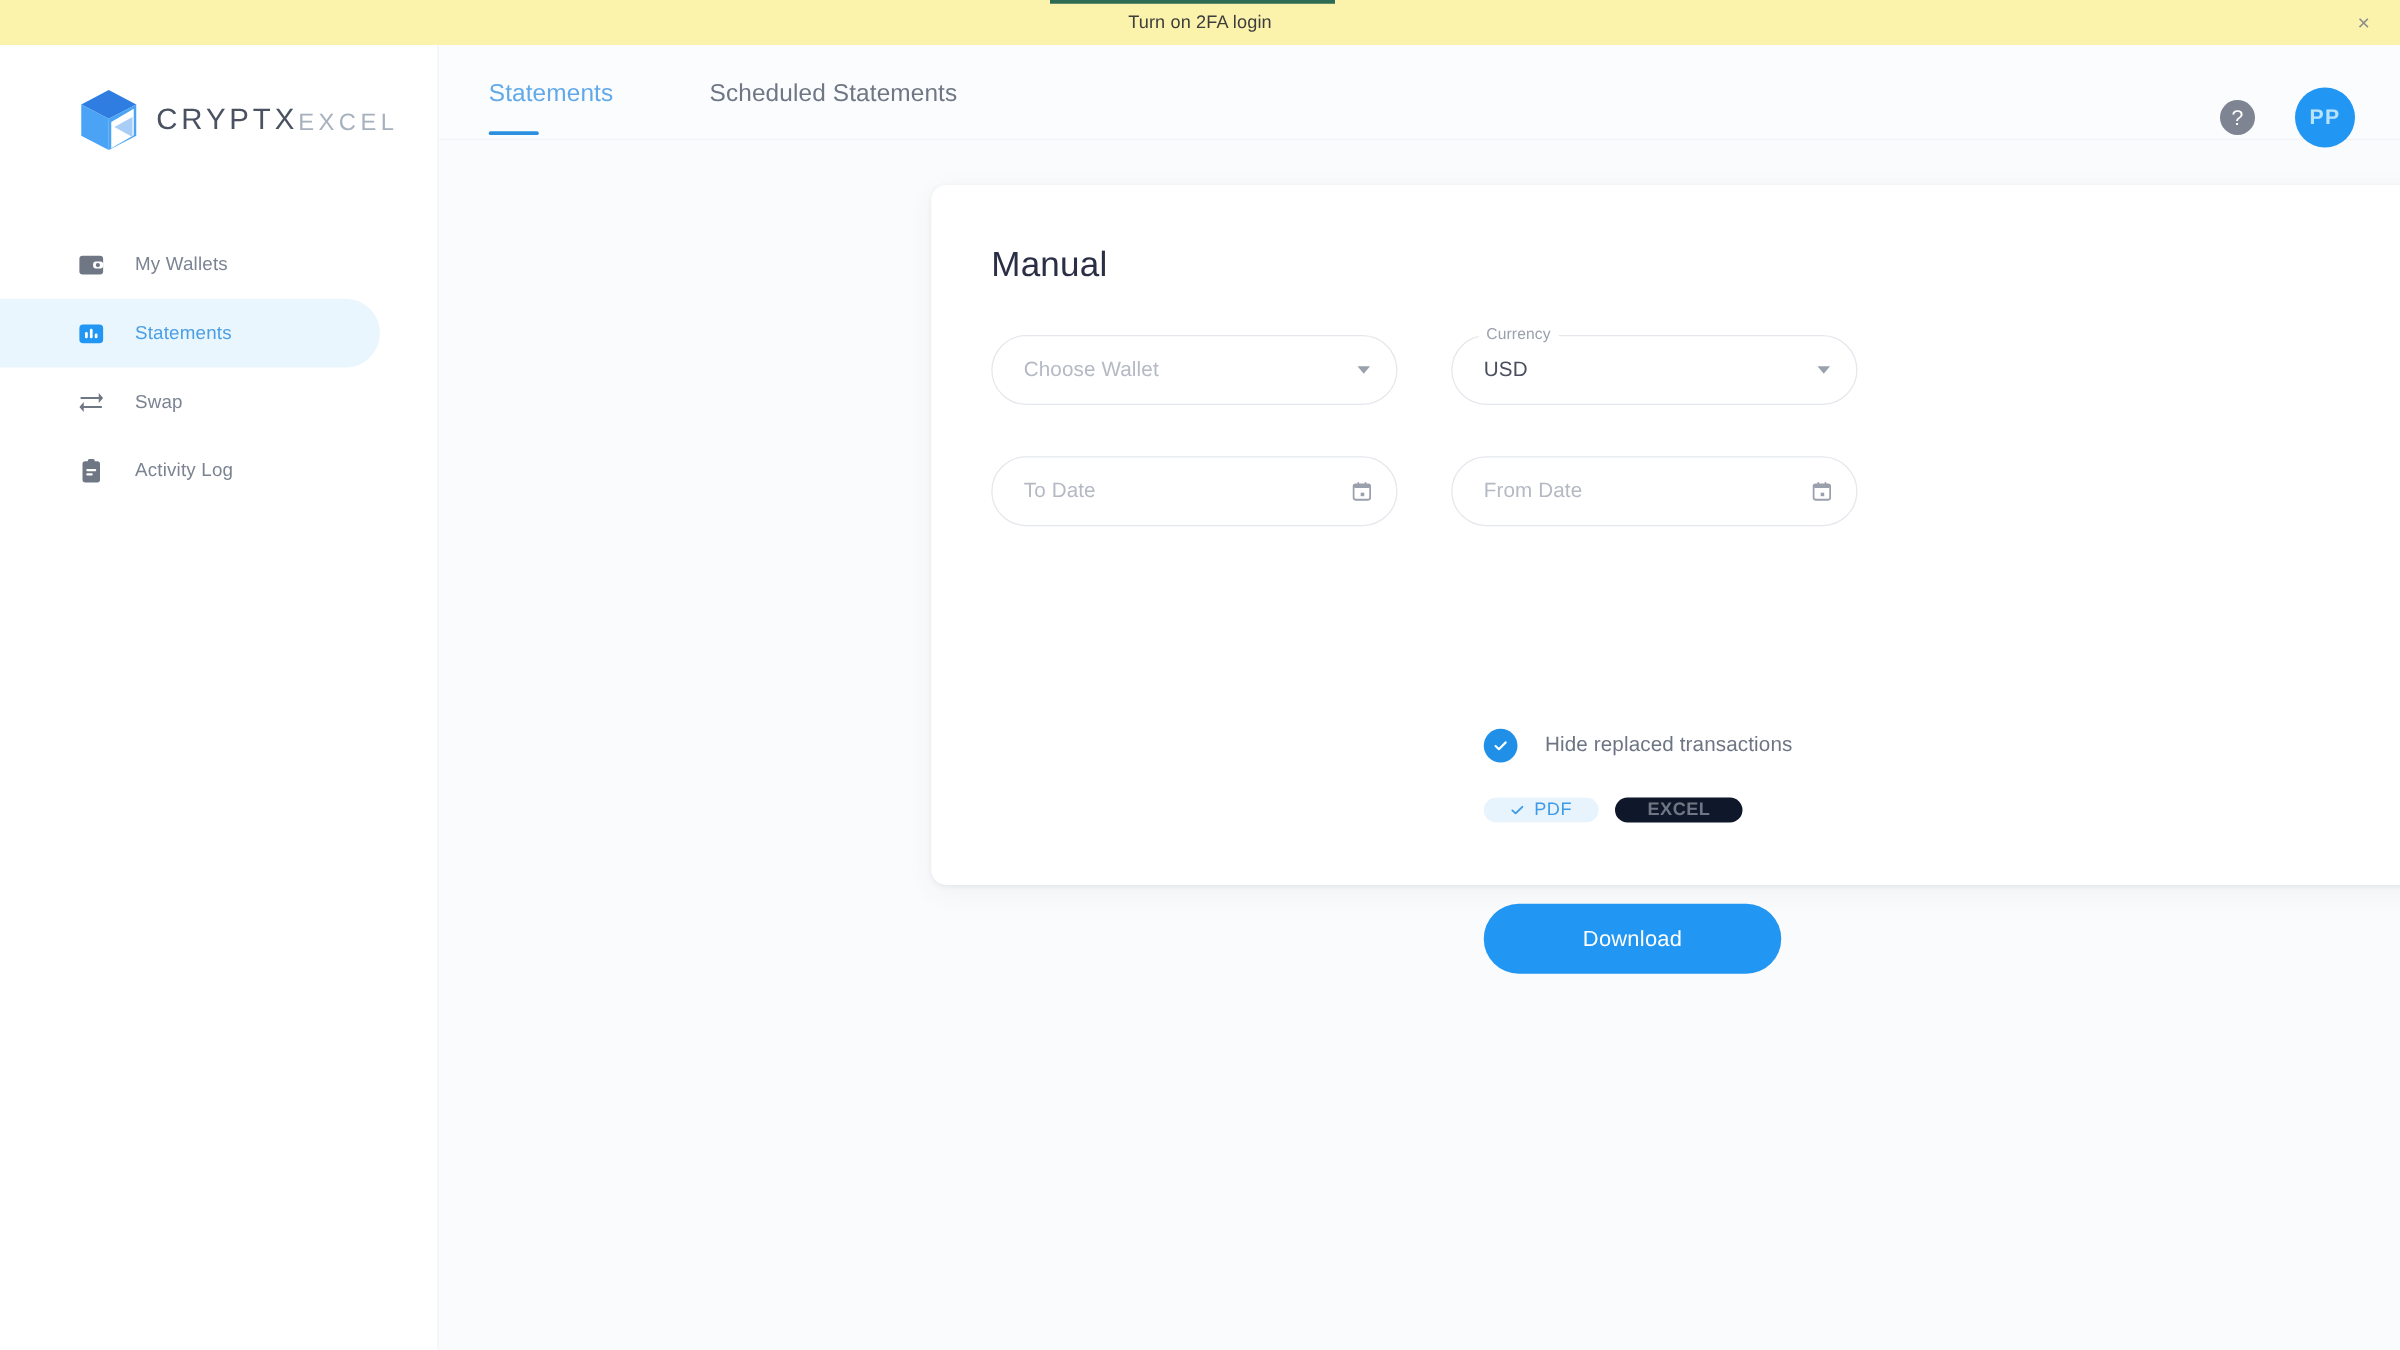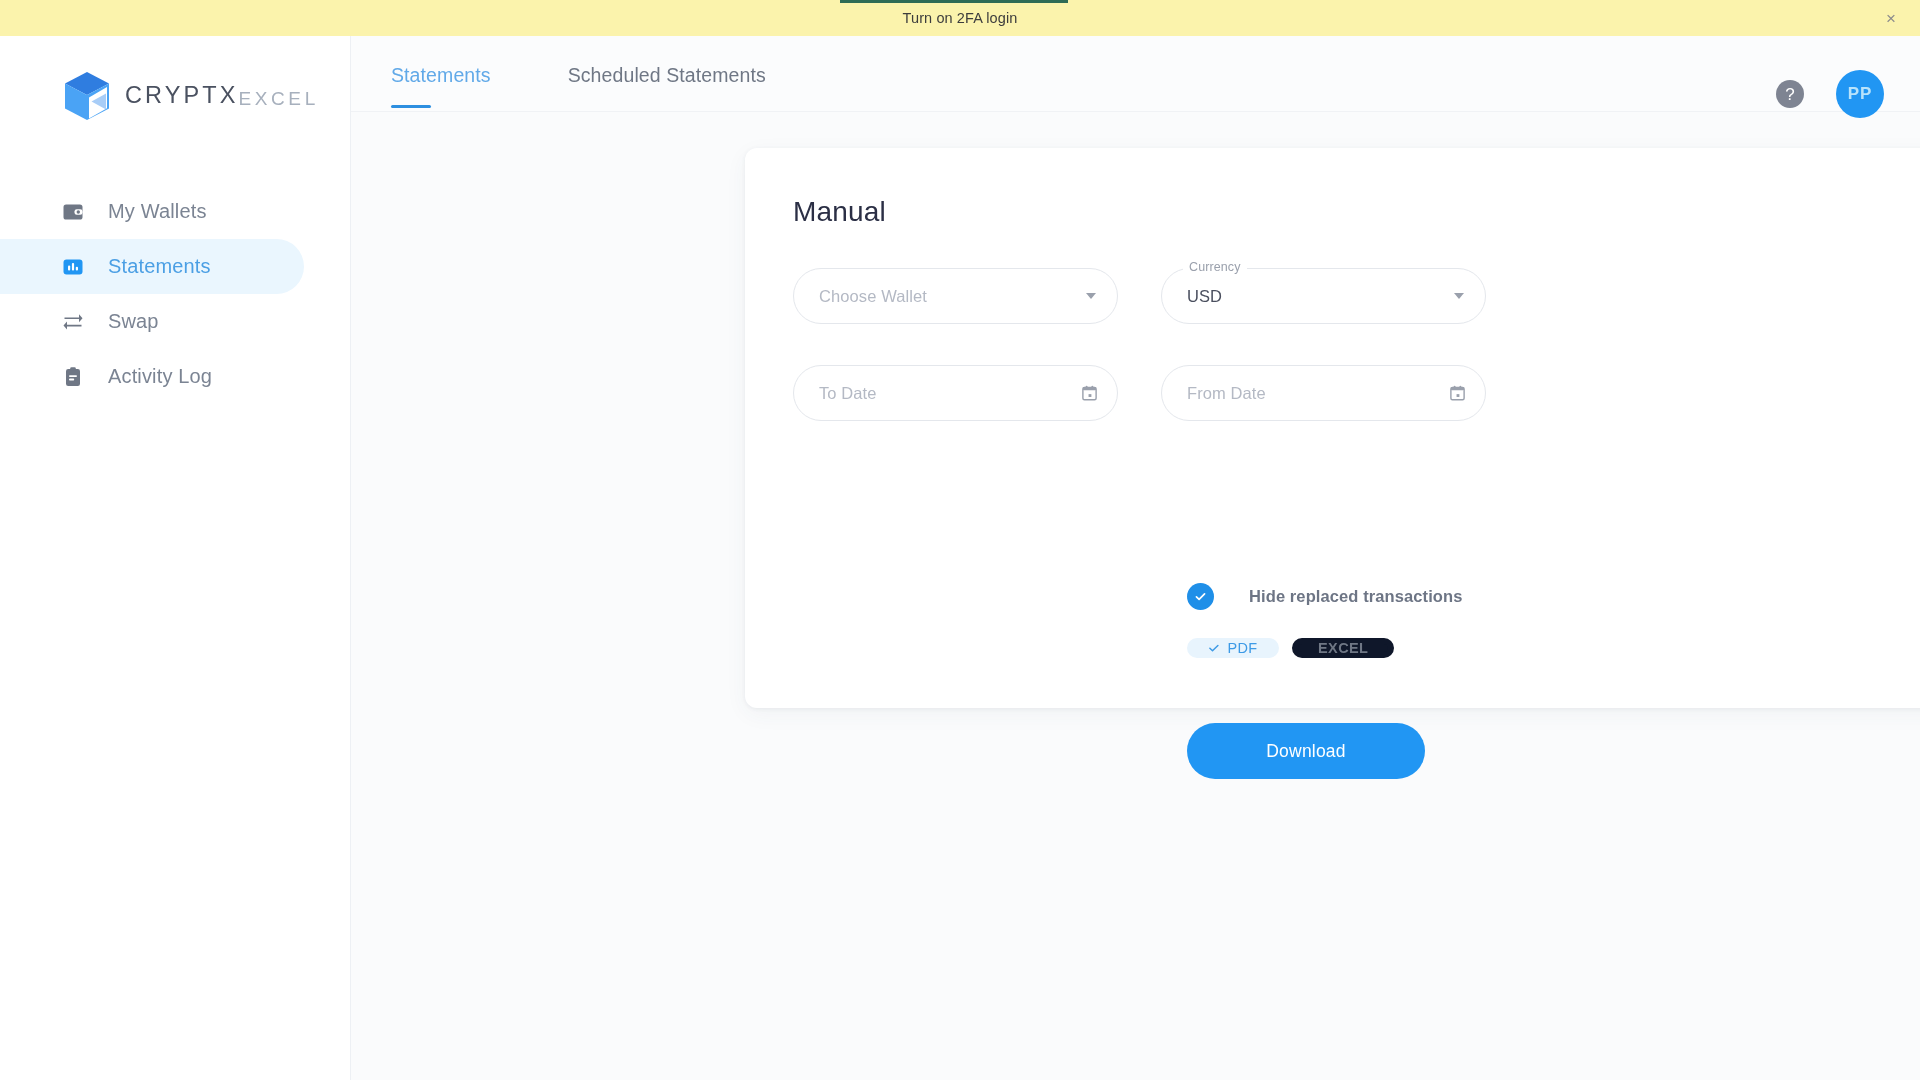--- a/index.html
+++ b/index.html
@@ -100,21 +100,21 @@
     border-radius: 0 28px 28px 0;
     cursor: pointer;
     color: #7b8493;
   }
   .nav-item .nav-icon {
     width: 22px; height: 22px;
     flex: 0 0 22px;
     display: flex; align-items: center; justify-content: center;
   }
   .nav-item .nav-label {
-    font-size: 20px;
+    font-size: 15px;
     font-weight: 400;
     letter-spacing: .15px;
   }
   .nav-item.active { background: #eaf6fe; }
   .nav-item.active .nav-label { color: #4b9fe4; }
 
   
   #main {
     flex: 1 1 auto;
     height: 100%;
@@ -255,22 +255,21 @@
     display: flex;
   }
   .field.clickable { cursor: pointer; }
 
   
   #checkbox-row {
     position: absolute;
     left: 442px; top: 435px;
     display: flex;
     align-items: center;
-    gap: 35px;
-    font-weight: bold;
+    gap: 22px;
   }
   #checkbox-row .cb {
     width: 27px; height: 27px;
     border-radius: 50%;
     background: #1f8fe8;
     display: flex; align-items: center; justify-content: center;
     cursor: pointer;
   }
   #checkbox-row .cb-label {
     font-size: 16.5px;

